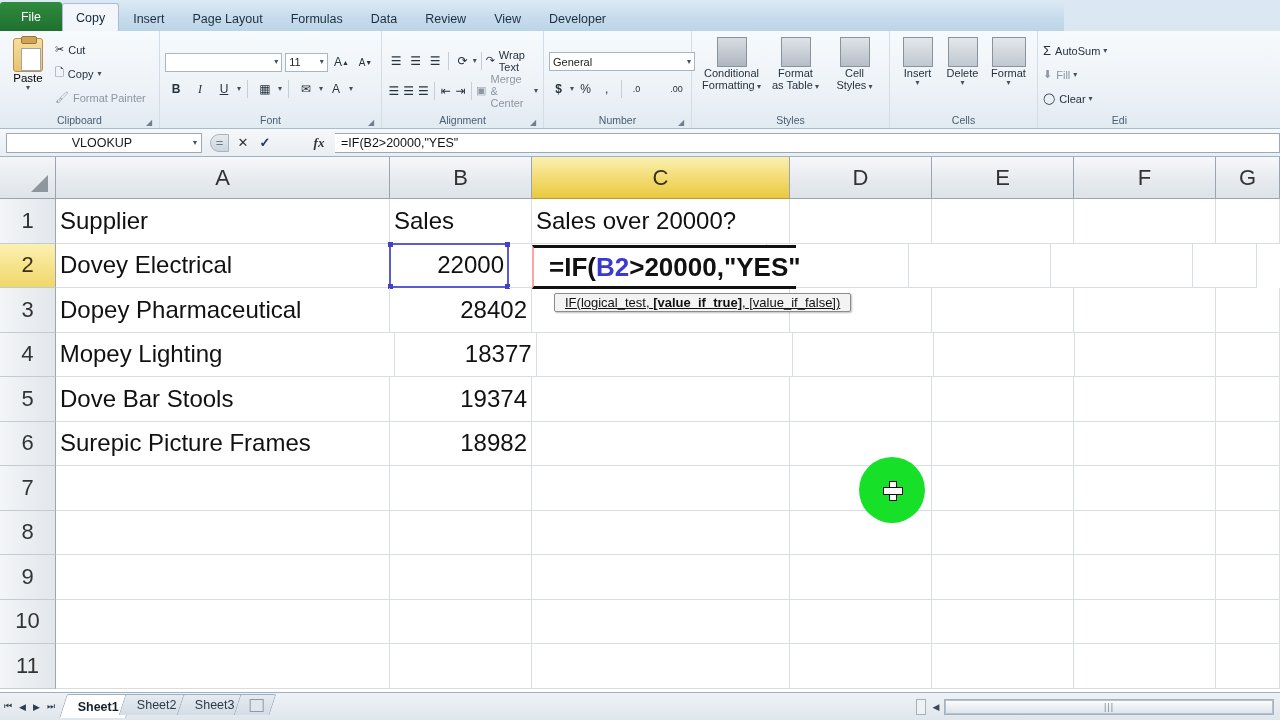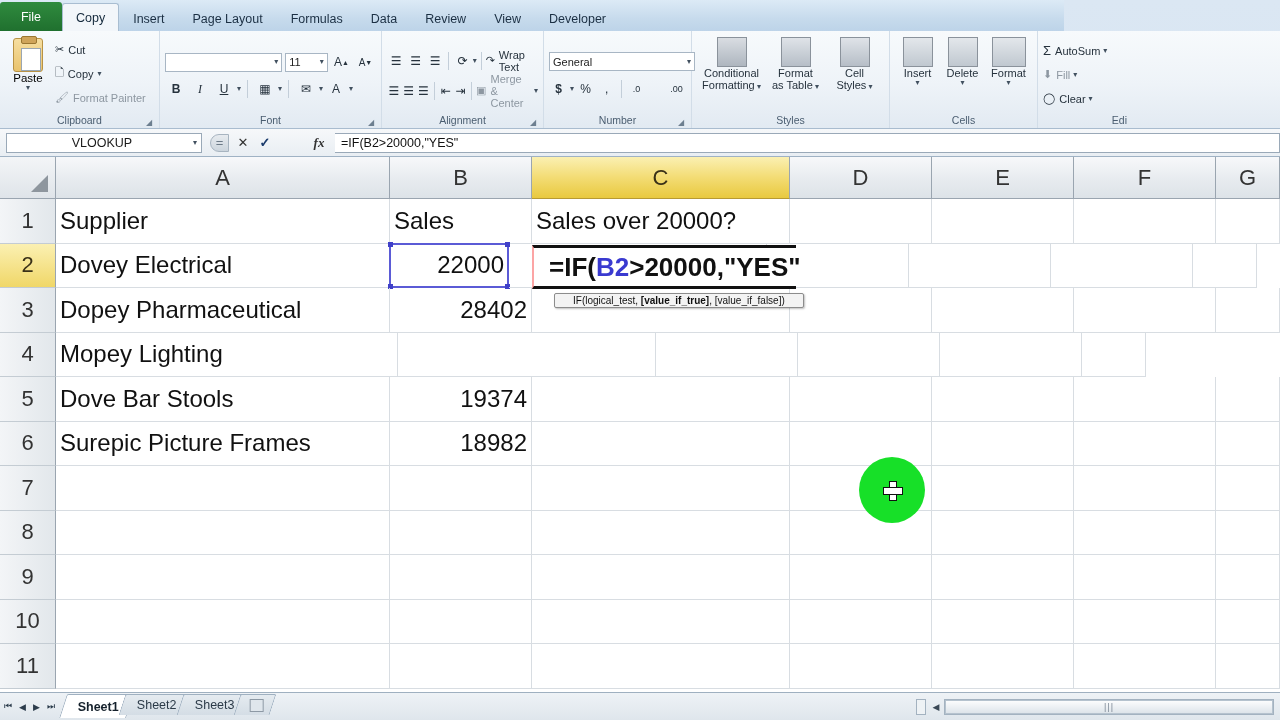--- a/index.html
+++ b/index.html
@@ -189,23 +189,24 @@
     border-left:2px solid #fca5a5;
     background:#fff;
     display:flex; align-items:center;
     font-size:26px; color:#111; padding-left:15px;
     white-space:nowrap; z-index:6;font-weight:bold;
   }
   .ref-b2 { color:#3a3ad0; }
   .tooltip {
     position:absolute; z-index:7;
     background:#f3f3f3; border:1px solid #8c8c8c;
-    padding:1px 18px; font-size:10px; color:#111;
+    padding:1px 10px; font-size:13px; color:#111;
     white-space:nowrap; border-radius:2px;
     box-shadow:1px 1px 2px rgba(0,0,0,.25);
+    text-decoration:underline;
   }
   .tooltip b { font-weight:bold; }
 
   
   .cursor-dot {
     position:absolute; z-index:9;
     width:66px;height:66px; border-radius:50%;
     background:#17e028;
     display:flex;align-items:center;justify-content:center;
   }
@@ -525,20 +526,21 @@
       <div class="cell" style="width:258px;"></div>
       <div class="cell" style="width:142px;"></div>
       <div class="cell" style="width:142px;"></div>
       <div class="cell" style="width:142px;"></div>
       <div class="cell" style="width:64px;"></div>
     </div>
 
     <div class="grow">
       <div class="rowhdr">4</div>
       <div class="cell" style="width:342px;">Mopey Lighting</div>
+      <div class="cell num" style="width:142px;">18377</div>
       <div class="cell" style="width:258px;"></div>
       <div class="cell" style="width:142px;"></div>
       <div class="cell" style="width:142px;"></div>
       <div class="cell" style="width:142px;"></div>
       <div class="cell" style="width:64px;"></div>
     </div>
 
     <div class="grow">
       <div class="rowhdr">5</div>
       <div class="cell" style="width:334px;">Dove Bar Stools</div>

